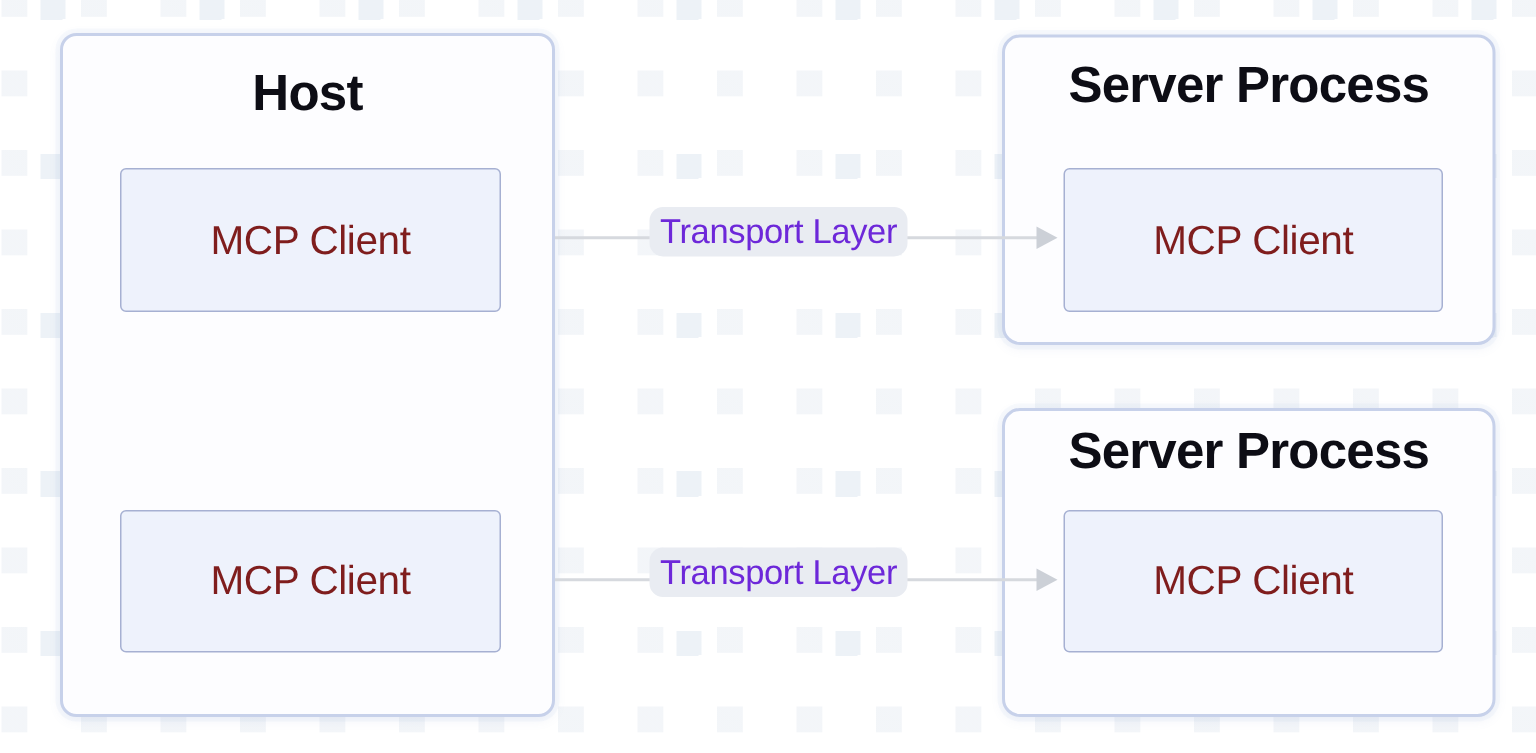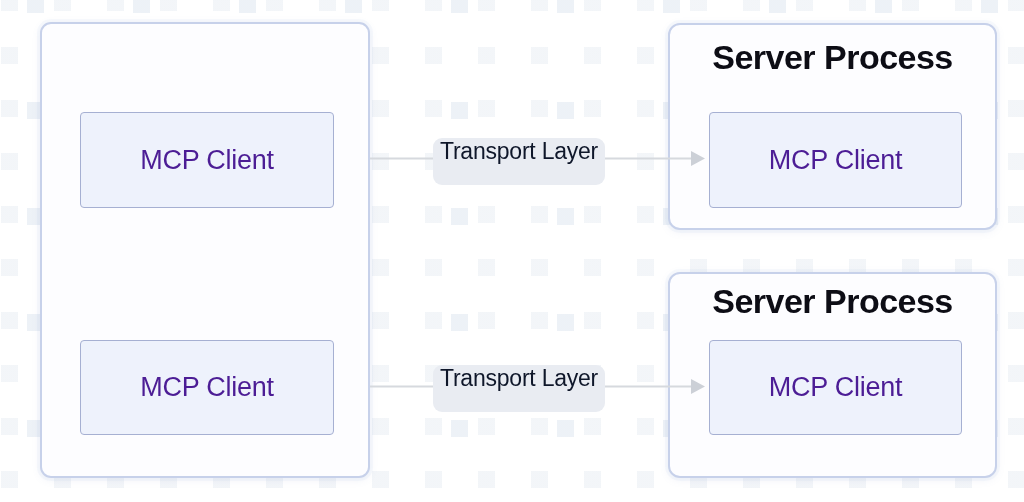--- a/index.html
+++ b/index.html
@@ -41,52 +41,53 @@
   .server2 .server-title{top:8px;}
   .client{
     position:absolute;
     background:#eef2fc;
     border:1.5px solid #a6b0d2;
     border-radius:4px;
     box-sizing:border-box;
     display:flex;align-items:center;justify-content:center;
     font-size:27px;
     letter-spacing:-0.01em;
-    color:#4c1d95;
+    color:#7f1d1d;
     white-space:nowrap;
   }
   .host .client{left:38px;width:254px;height:96px;}
   .host .client.c1{top:88px;}
   .host .client.c2{top:316px;height:95px;}
   .server1 .client{left:39px;top:87px;width:253px;height:96px;}
   .server2 .client{left:39px;top:66px;width:253px;height:95px;}
   .overlay{
     position:absolute;left:0;top:0;width:1024px;height:502px;
     pointer-events:none;
   }
   .tlabel{
     position:absolute;
-    left:433px;width:172px;height:47px;
+    left:433px;width:172px;height:33px;
     background:#e9ecf2;
     border-radius:9px;
-    display:flex;align-items:flex-start;justify-content:center;
+    display:flex;align-items:center;justify-content:center;
     font-size:23px;
     letter-spacing:-0.01em;
-    color:#0f172a;
+    color:#6d28d9;
     white-space:nowrap;
   }
   .tlabel.t1{top:138px;}
   .tlabel.t2{top:365px;}
 </style>
 </head>
 <body>
 
 <div class="canvas">
 
   <div class="box host">
+    <div class="title host-title">Host</div>
     <div class="client c1">
       <span>MCP Client</span>
     </div>
     <div class="client c2">
       <span>MCP Client</span>
     </div>
   </div>
 
   <div class="box server1">
     <div class="title server-title">Server Process</div>

